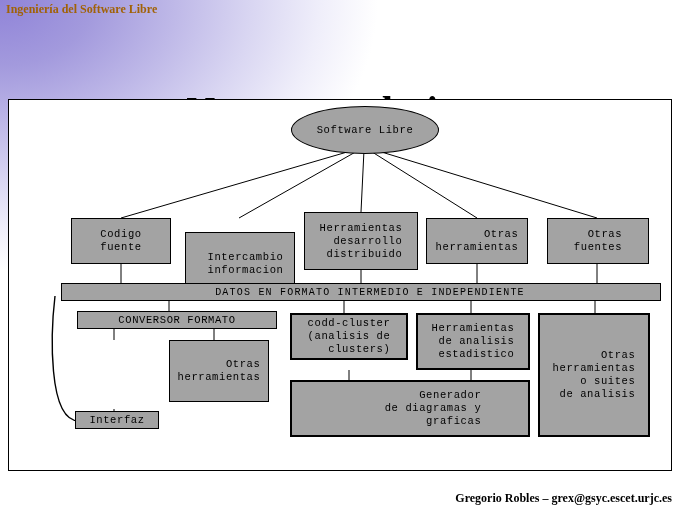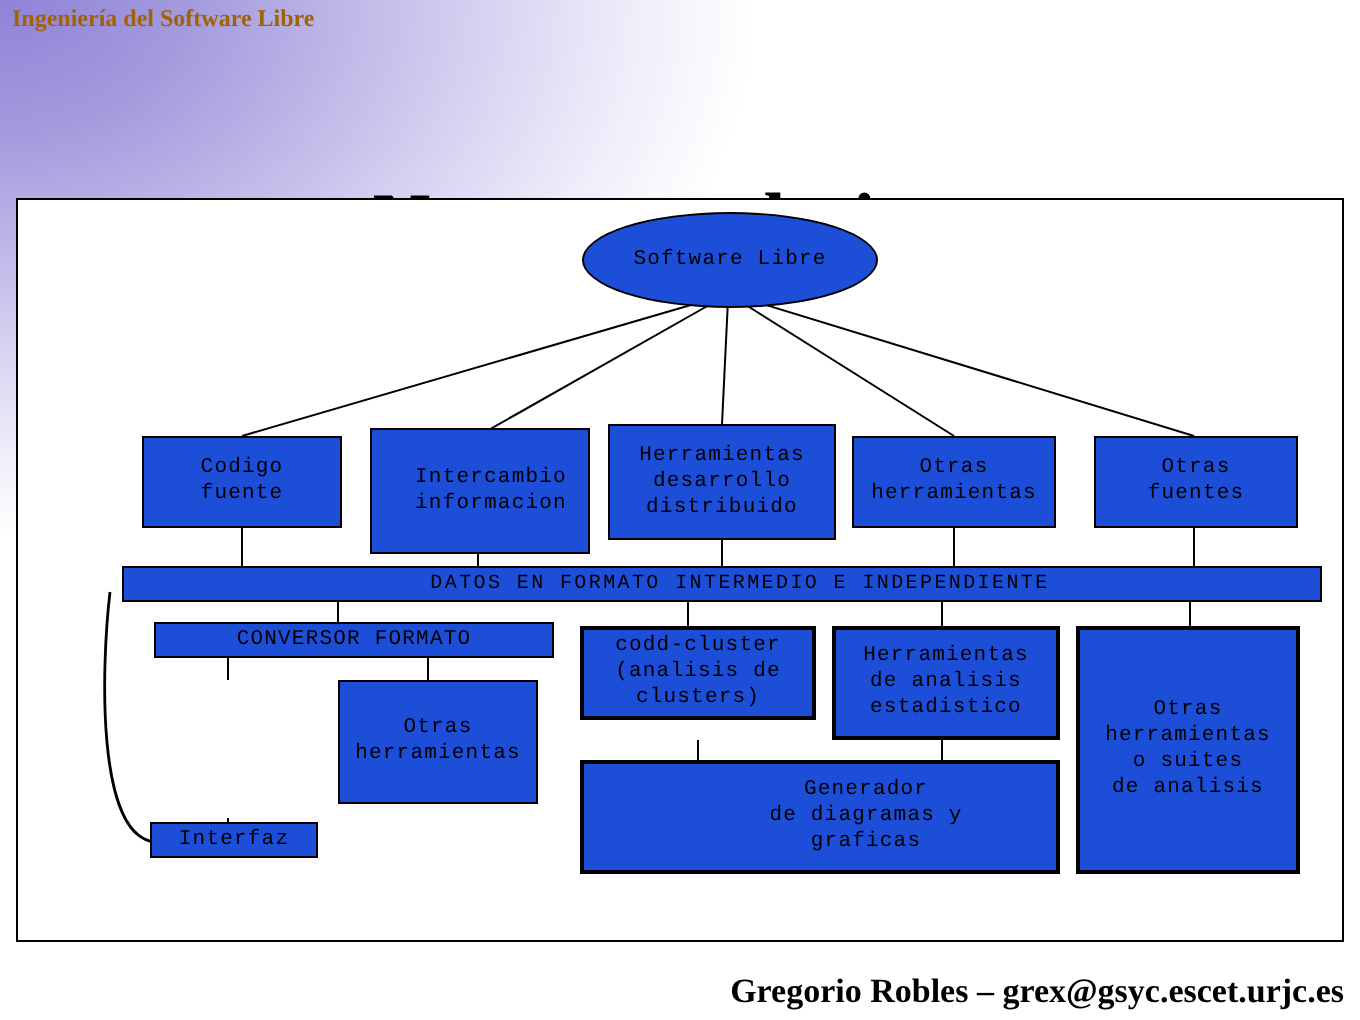--- a/index.html
+++ b/index.html
@@ -45,46 +45,46 @@
     font-family: "Liberation Serif", serif;
     font-size: 40px;
     font-weight: bold;
     color: #000000;
     margin-top: 44px;
   }
   .footer {
     position: absolute;
     right: 8px; bottom: 4px;
     font-family: "Liberation Serif", serif;
-    font-size: 17px;
+    font-size: 12px;
     font-weight: bold;
     color: #000000;
   }
   
   .diagram {
     position: absolute;
     left: 8px; top: 99px;
     width: 664px; height: 372px;
     background: #ffffff;
     border: 1px solid #000000;
     box-sizing: border-box;
   }
   .diagram svg {
     position: absolute;
     left: 0; top: 0;
   }
   .node {
     position: absolute;
     box-sizing: border-box;
     border: 1px solid #000000;
-    background: #1d4ed8;
+    background: #a3a3a3;
     display: flex;
     align-items: center;
     justify-content: center;
-    text-align: center;
+    text-align: right;
     font-family: "Liberation Mono", monospace;
     font-size: 10.5px;
     line-height: 13px;
     color: #000000;
     letter-spacing: 0.6px;
     white-space: pre-line;
     padding: 1px 2px;
   }
   .node.ellipse {
     border-radius: 50%;
@@ -136,21 +136,21 @@
 
       <path d="M 70 321 C 38 321 42 230 46 196" stroke-width="1.4"></path>
       <line x1="105" y1="309" x2="105" y2="321"></line>
     </g>
   </svg>
 
   <div class="node ellipse" style="left:282px; top:6px; width:148px; height:48px;">Software Libre</div>
 
   <div class="node" style="left:62px; top:118px; width:100px; height:46px;">Codigo
 fuente</div>
-  <div class="node" style="left:176px; top:114px; width:110px; height:63px;padding-left:13px;">Intercambio
+  <div class="node" style="left:176px; top:132px; width:110px; height:63px;padding-left:13px;">Intercambio
 informacion</div>
   <div class="node" style="left:295px; top:112px; width:114px; height:58px;">Herramientas
 desarrollo
 distribuido</div>
   <div class="node" style="left:417px; top:118px; width:102px; height:46px;">Otras
 herramientas</div>
   <div class="node" style="left:538px; top:118px; width:102px; height:46px;">Otras
 fuentes</div>
 
   <div class="node wide-bar" style="left:52px; top:183px; width:600px; height:18px;">DATOS EN FORMATO INTERMEDIO E INDEPENDIENTE</div>

